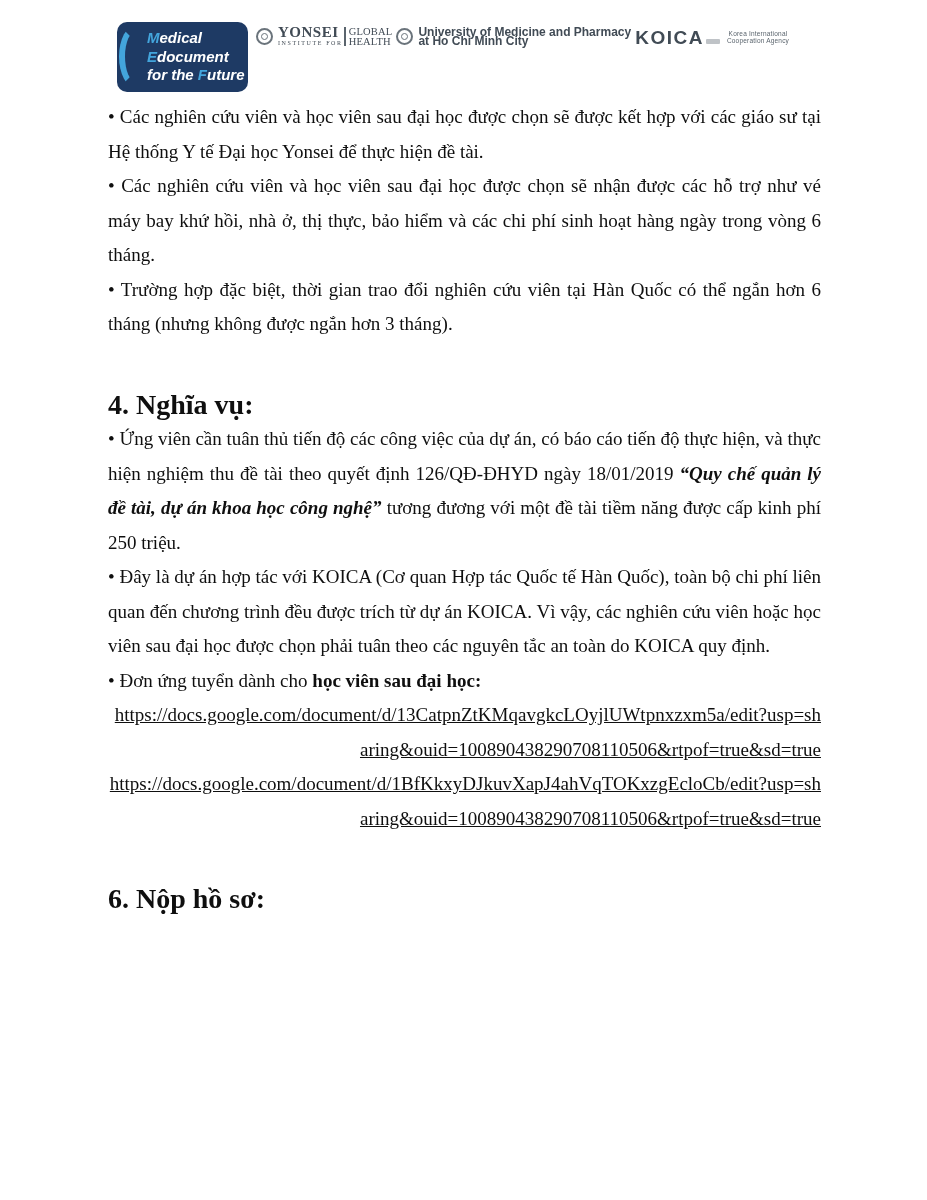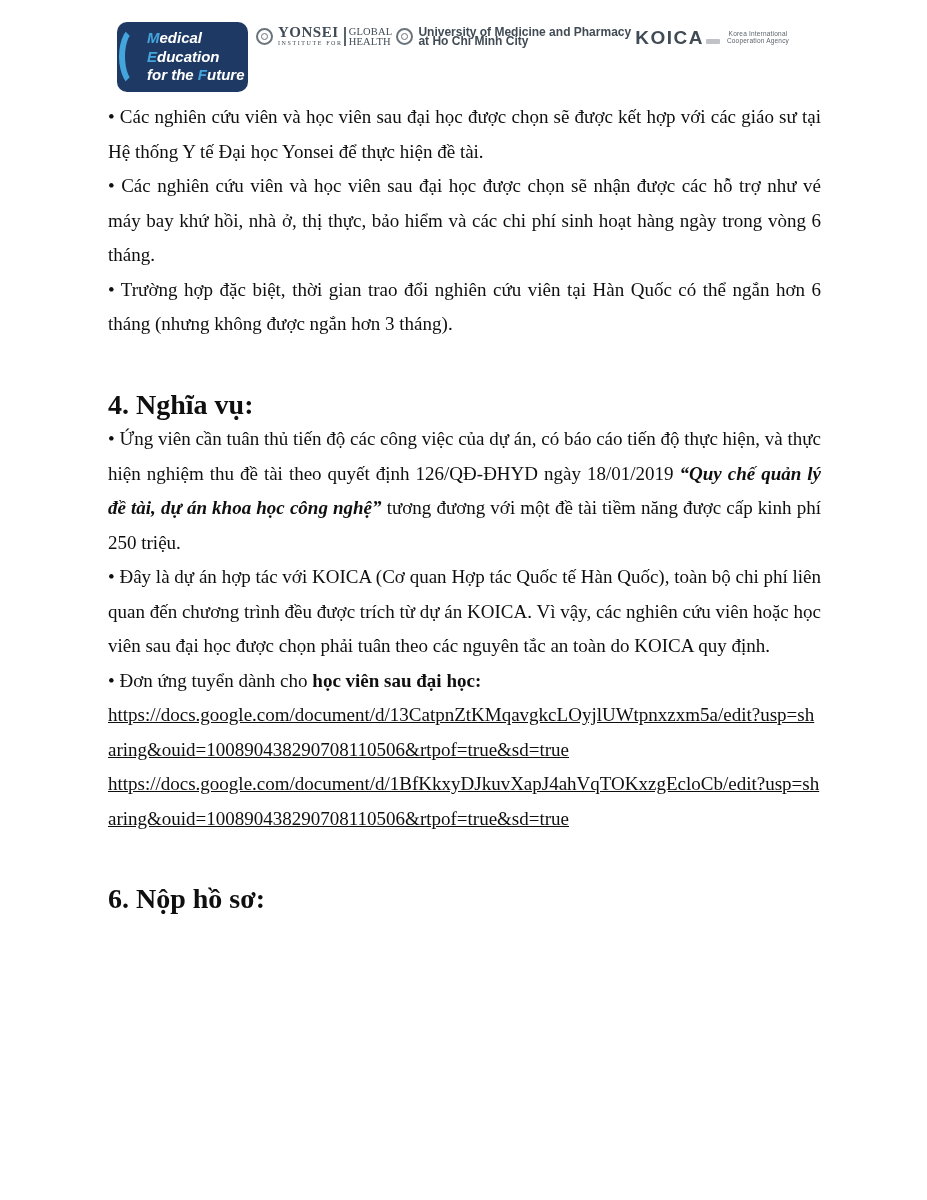--- a/index.html
+++ b/index.html
@@ -39,35 +39,35 @@
   .k-mark { width:14px; height:5px; background:#8a9299; opacity:.55; margin:8px 0 0 2px; border-radius:1px; }
   .k-right { margin-left:7px; display:flex; flex-direction:column; font-size:6.5px; line-height:7.5px; letter-spacing:0.2px; color:#5a646d; }
 
   
   .doc-body { position:absolute; left:108px; top:100px; width:713px;
     font-size:19px; line-height:34.5px; text-align:justify; }
   .doc-body p { margin:0; }
   .sec-heading { font-weight:bold; font-size:28px; margin-top:46px !important; }
   .b  { font-weight:bold; }
   .bi { font-weight:bold; font-style:italic; }
-  .doc-link { display:block; text-decoration:underline; word-break:break-all; text-align:left; color:inherit; cursor:pointer; }
+  .doc-link { display:block; text-decoration:underline; word-break:break-all; text-align:right; color:inherit; cursor:pointer; }
   .bullet { white-space:pre; }
 </style>
 </head>
 <body>
 
 <div class="page">
 
   <div class="doc-header">
 
     <div class="mef-logo">
       <span class="mef-crescent"></span>
       <div class="mef-text">
         <div><span class="mef-accent">M</span><span>edical</span></div>
-        <div><span class="mef-accent">E</span><span>ducation</span></div>
+        <div><span class="mef-accent">E</span><span>document</span></div>
         <div><span>for the </span><span class="mef-accent">F</span><span>uture</span></div>
       </div>
     </div>
 
     <div class="partner-logos">
 
       <div class="logo-row">
         <span class="emblem"></span>
         <span class="yonsei-text">
           <span class="yonsei-left">

